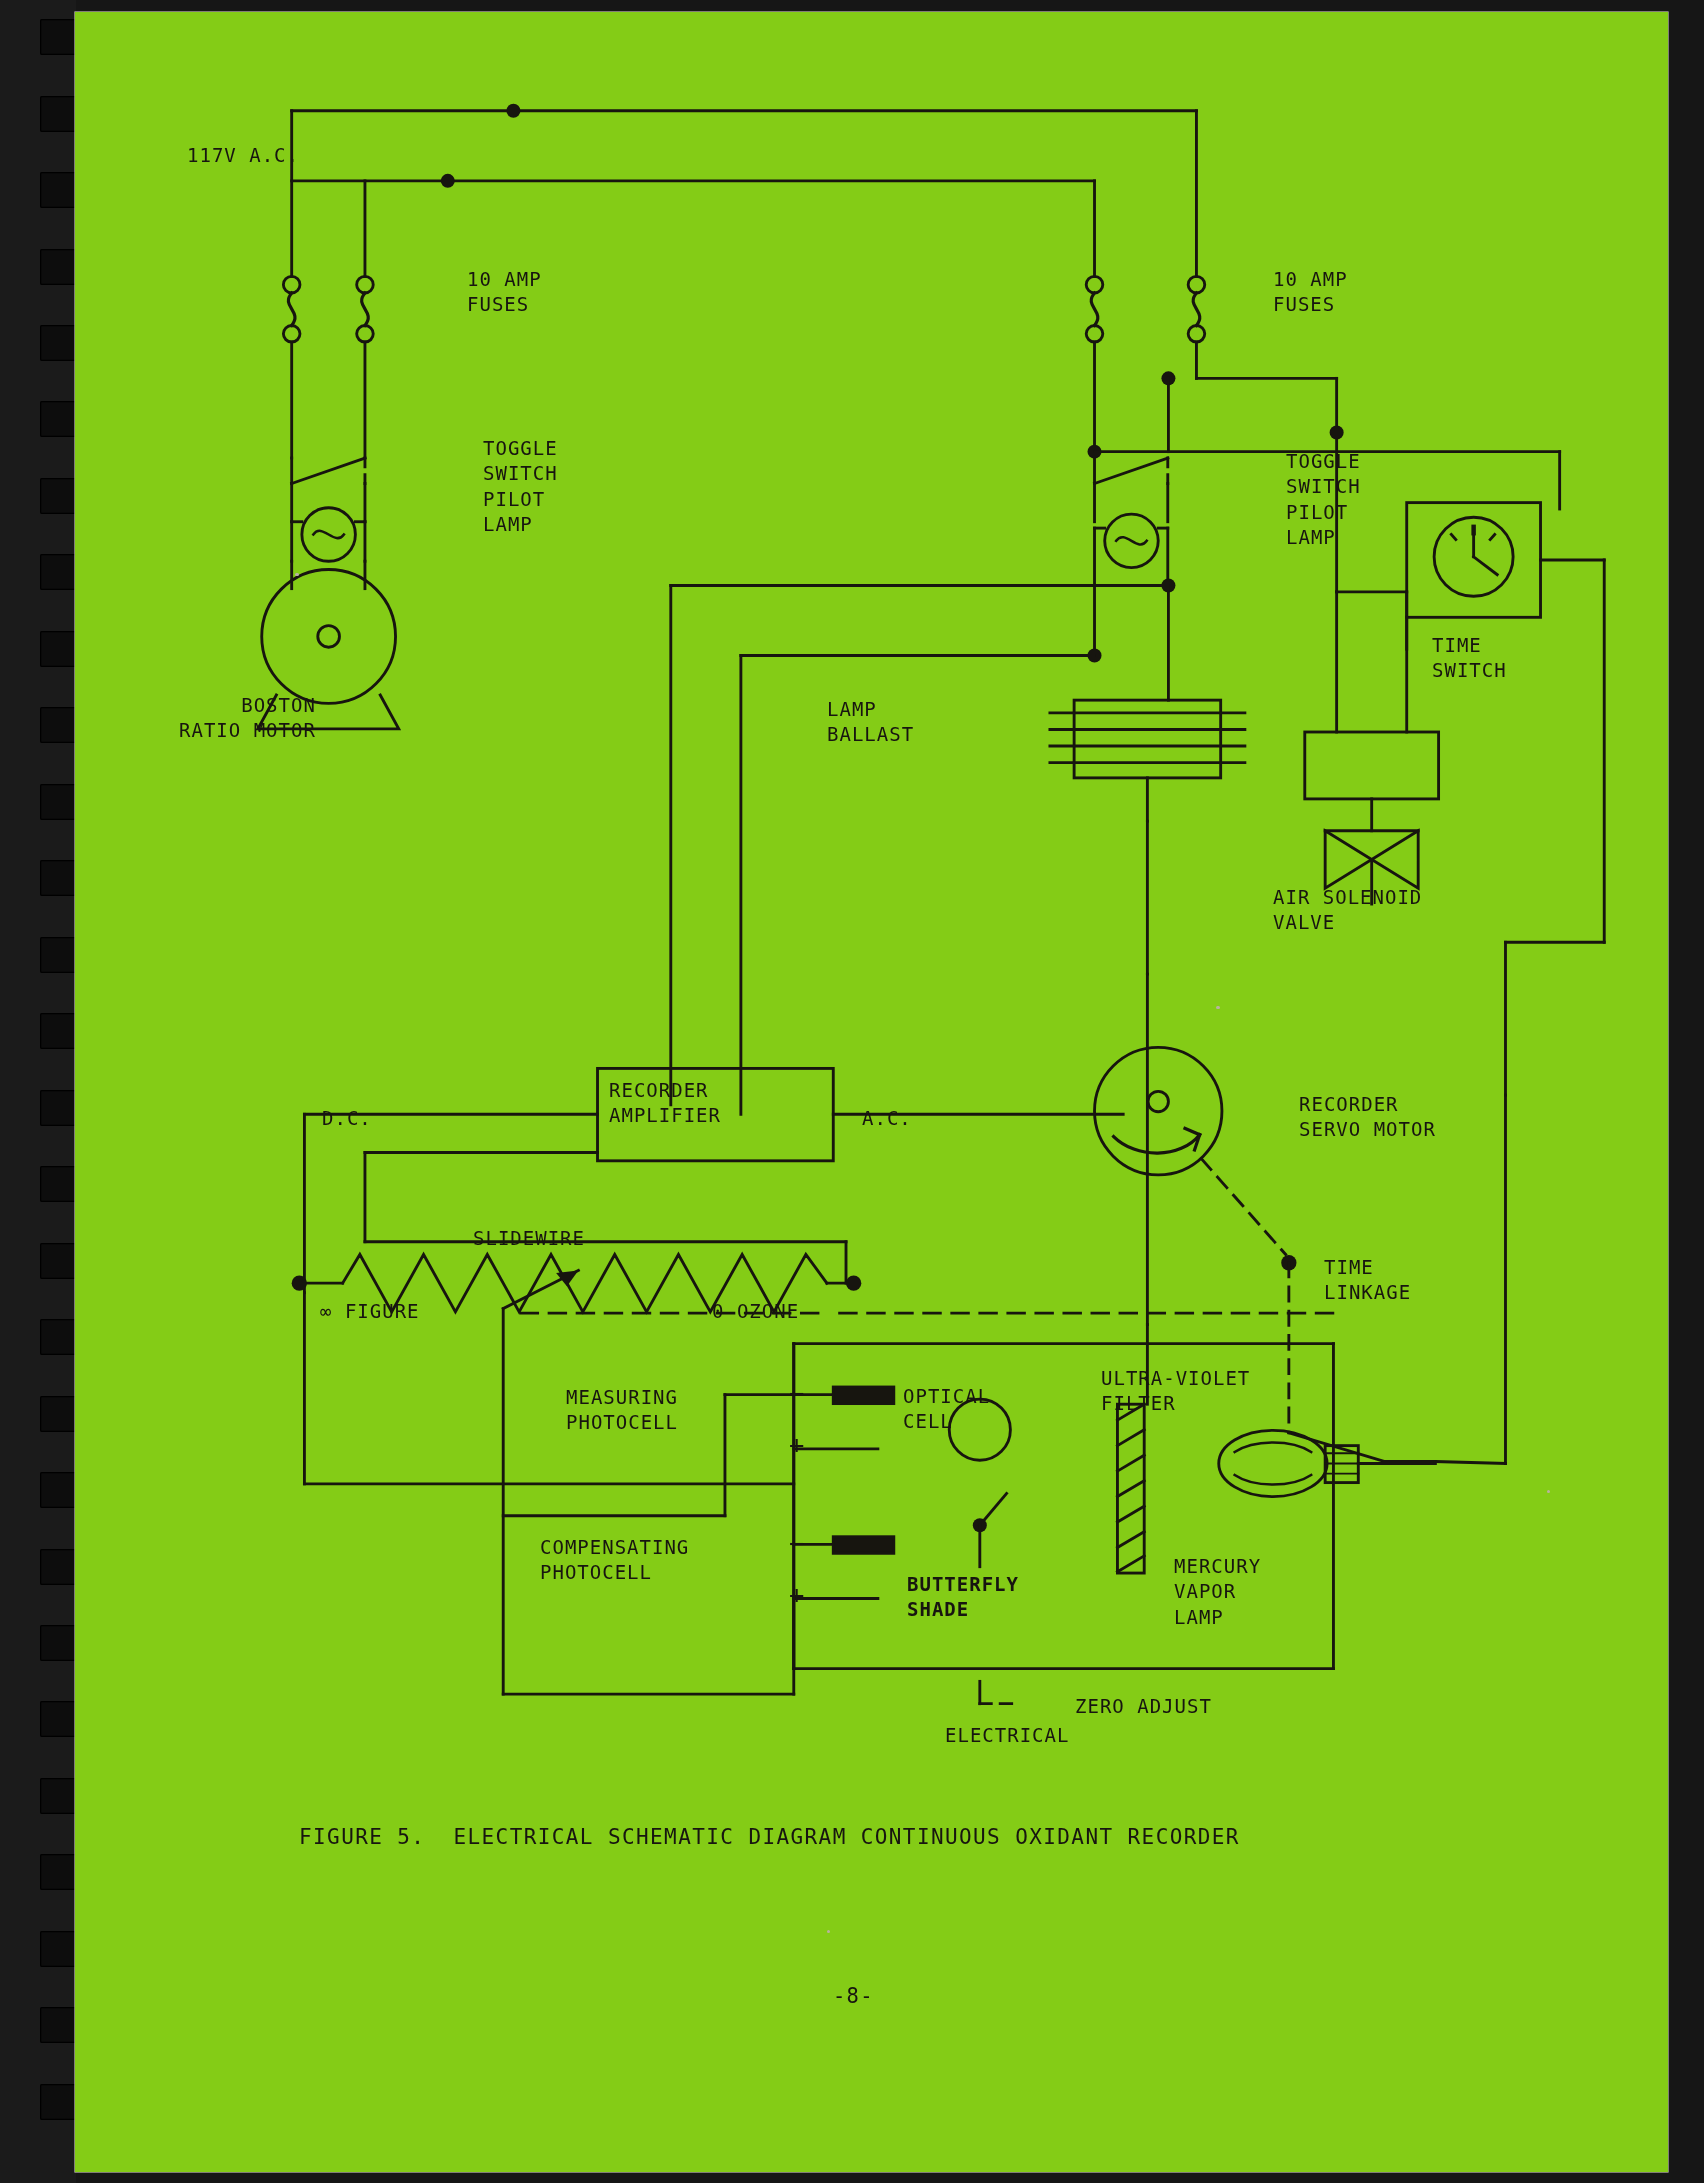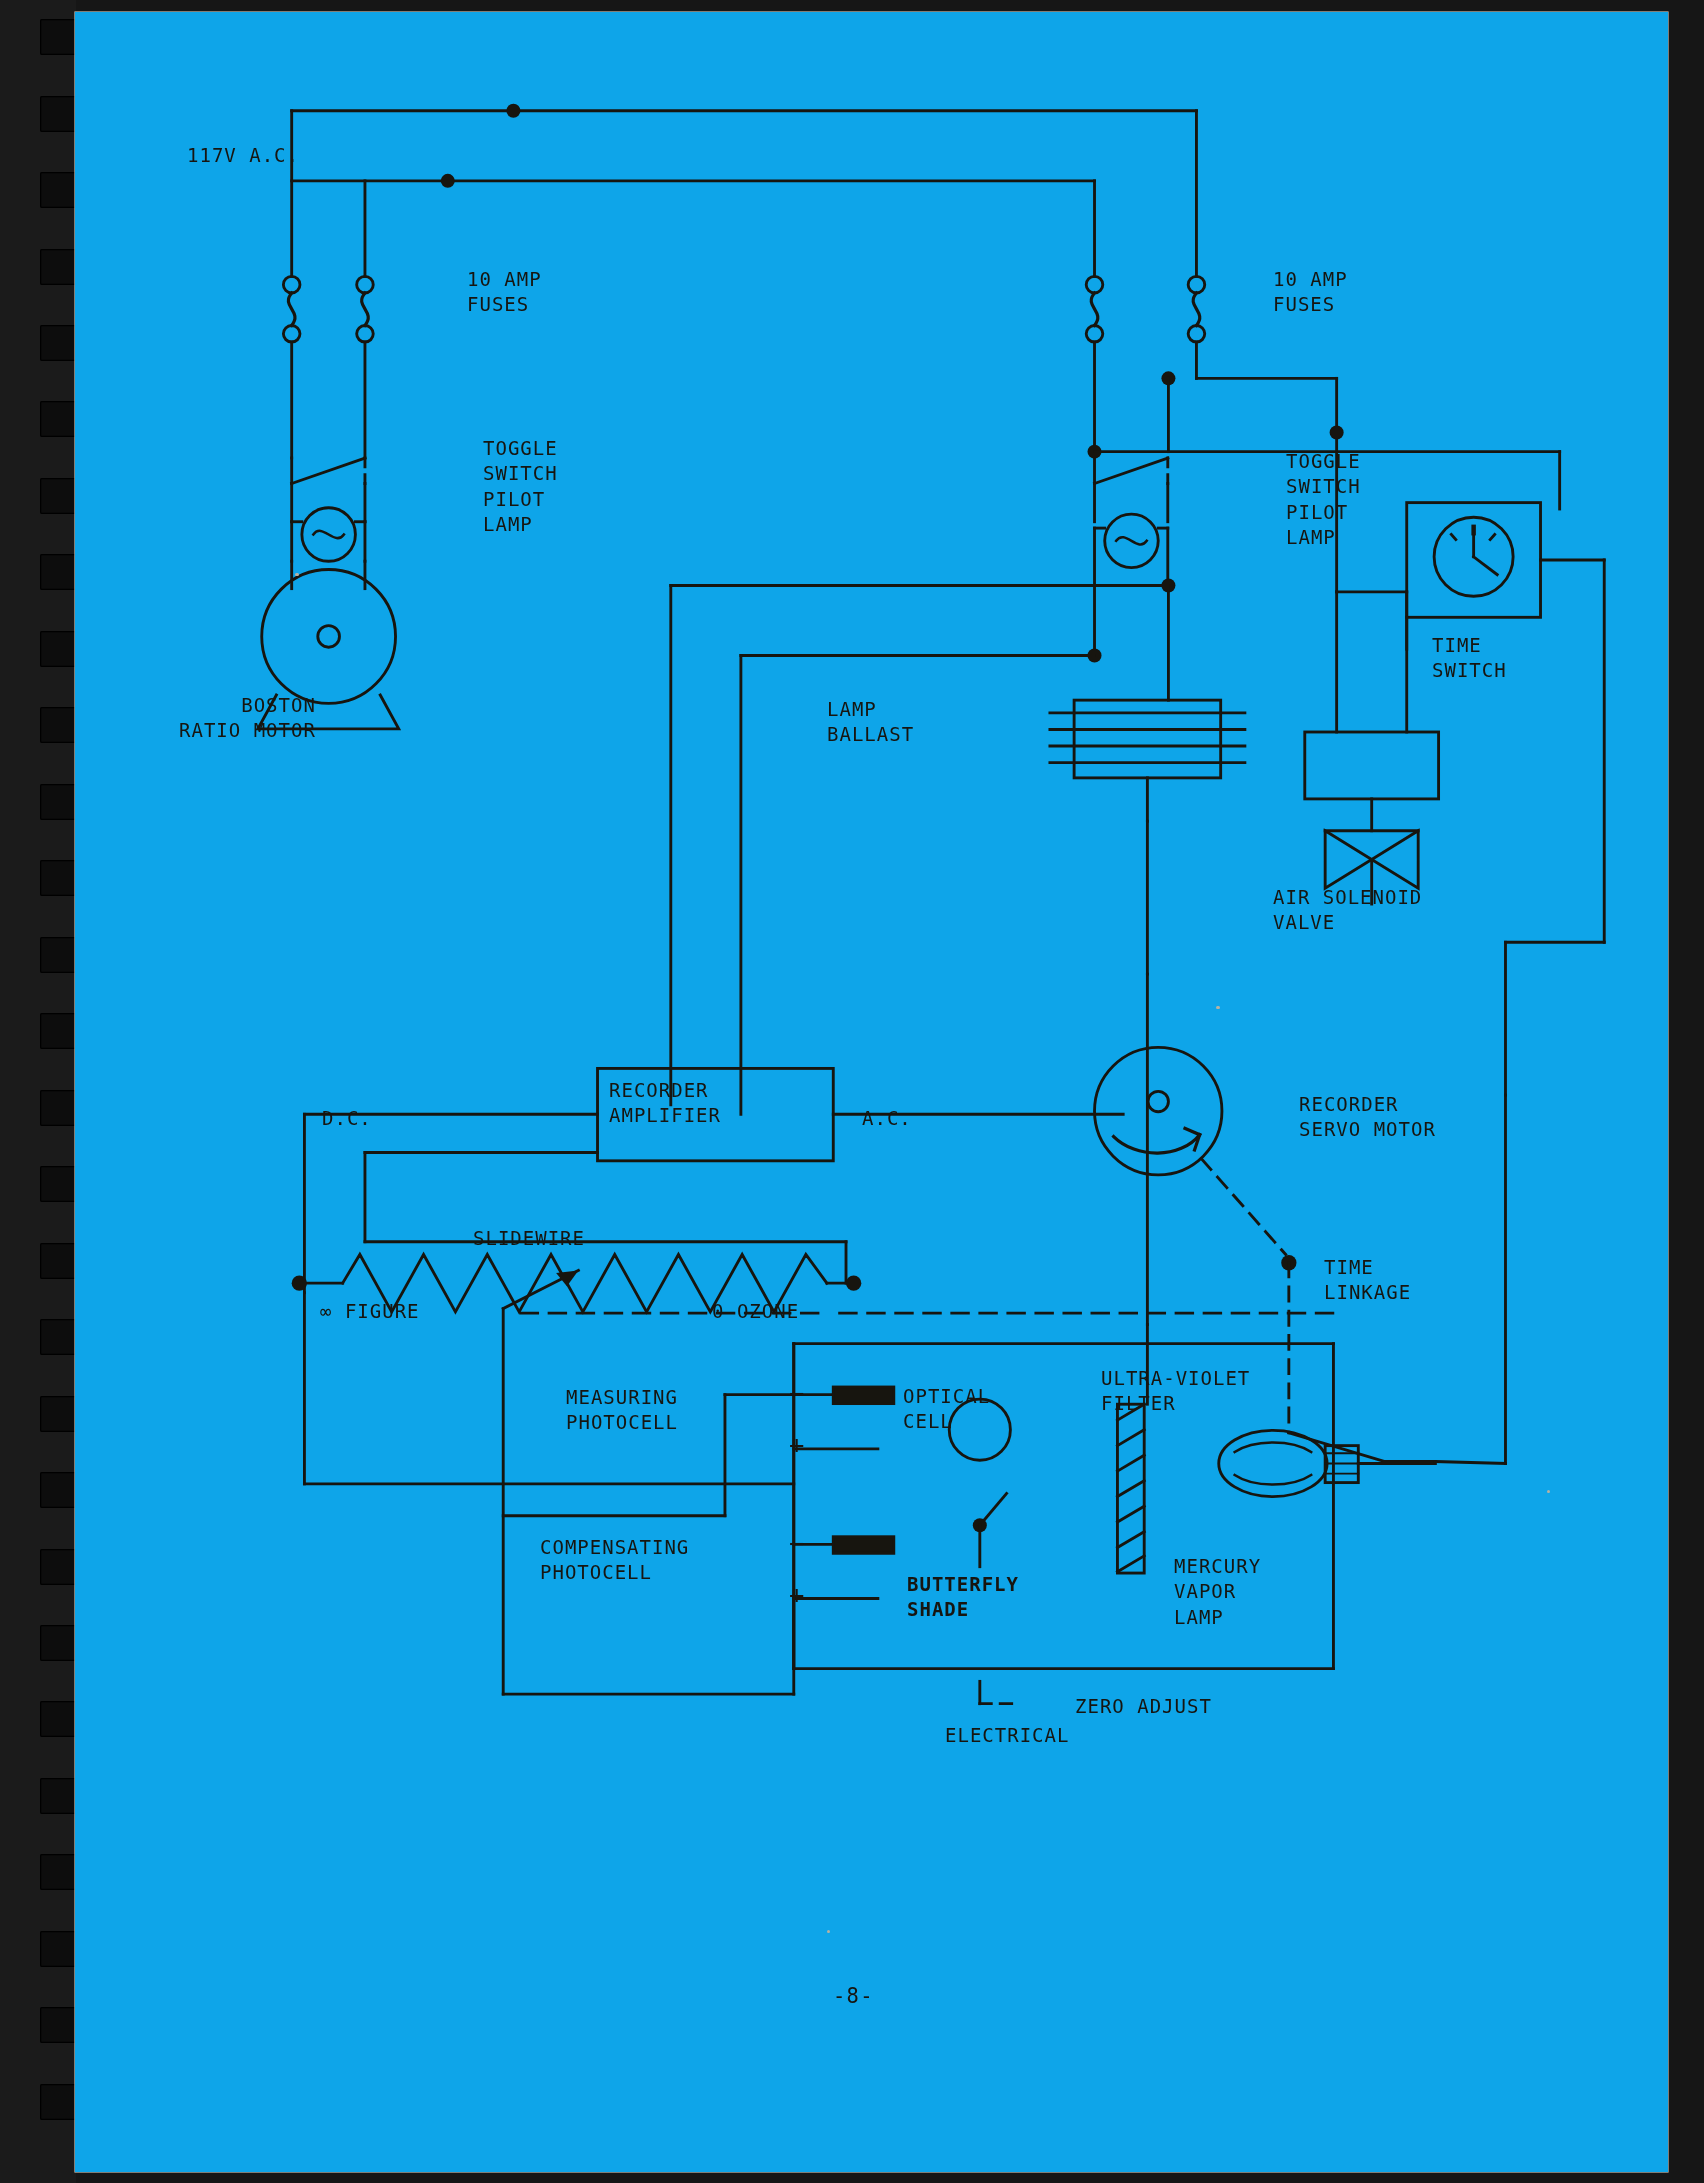--- a/index.html
+++ b/index.html
@@ -36,21 +36,21 @@
     background: #0d0d0d;
     border-radius: 1.9px;
     box-shadow: inset 0 0 0 1.3px #000;
   }
   .paper {
     position: absolute;
     left: 75px;
     top: 11.5px;
     width: 1593px;
     height: 2160px;
-    background: #0ea5e9;
+    background: #84cc16;
     box-shadow: 0 0 0 0.6px #c9c4b8;
   }
   .paper-inner {
     position: absolute;
     left: 0; top: 0;
     width: 1593px;
     height: 2160px;
     overflow: hidden;
   }
   svg.schematic {
@@ -413,20 +413,21 @@
       <div class="lbl" style="left:832px; top:1560px;font-weight:bold;">BUTTERFLY
 SHADE</div>
       <div class="lbl" style="left:972px; top:1682px;margin-left:28px;">ZERO ADJUST</div>
       <div class="lbl" style="left:870px; top:1711px;">ELECTRICAL</div>
 
       <div class="lbl" style="left:714px; top:1369px; font-size:25.5px;">−</div>
       <div class="lbl" style="left:714px; top:1420px; font-size:25.5px;">+</div>
       <div class="lbl" style="left:714px; top:1519px; font-size:25.5px;">−</div>
       <div class="lbl" style="left:714px; top:1570px; font-size:25.5px;">+</div>
 
+      <div class="lbl caption" style="left:224px; top:1813px;">FIGURE 5.  ELECTRICAL SCHEMATIC DIAGRAM CONTINUOUS OXIDANT RECORDER</div>
       <div class="lbl pagenum" style="left:758px; top:1972px;">-8-</div>
 
       <div class="specks" style="left:220px; top:561px; width:3.8px; height:3.8px;"></div>
       <div class="specks" style="left:1141px; top:994px; width:3.8px; height:3.8px;"></div>
       <div class="specks" style="left:752px; top:1918px; width:3.2px; height:3.2px;"></div>
       <div class="specks" style="left:1472px; top:1478px; width:3.2px; height:3.2px;"></div>
 
     </div>
   </div>
 </div>

